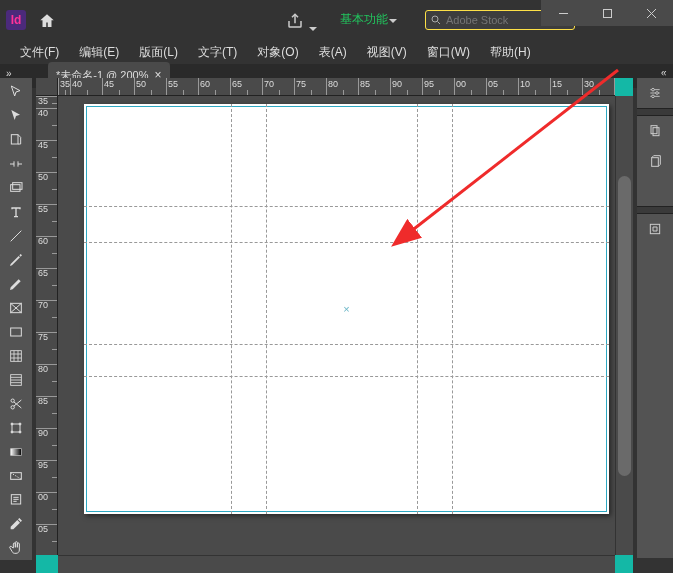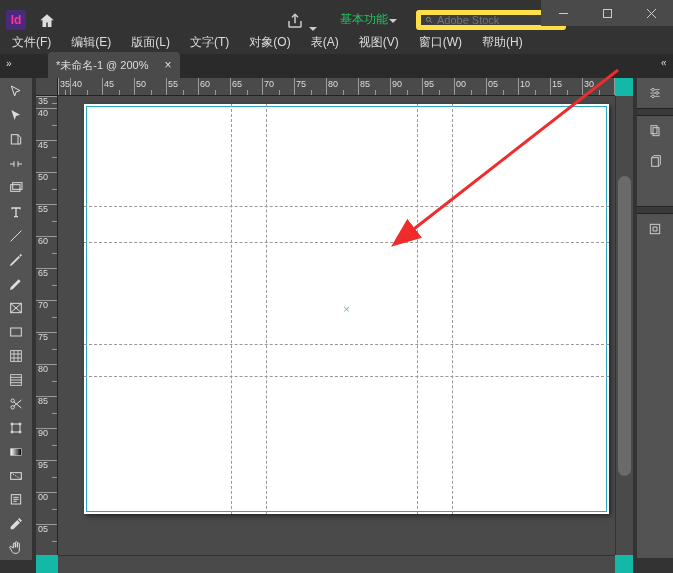--- a/index.html
+++ b/index.html
@@ -7,34 +7,34 @@
 
   
   .titlebar { height: 30px; background: #333333; display: flex; align-items: flex-end; padding: 0 6px; }
   .app-icon { width: 20px; height: 20px; background: #4b2a7b; border-radius: 3px; display:flex;align-items:center;justify-content:center;color:#ff3399;font-weight:bold;font-size:12px; }
   .home-icon { width: 18px; height: 18px; margin-left: 12px; color:#ddd; }
   .titlebar-spacer1 { flex: 0 0 230px; }
   .share-icon { width:18px;height:18px;color:#ccc; margin-right:4px; }
   .share-chevron { width:10px;height:10px;color:#ccc; margin-right:14px; }
   .workspace { color:#22c55e; font-size:12px; display:flex; align-items:center; padding:2px 8px; }
   .ws-chevron { width:10px;height:10px;color:#ccc; }
-  .search-wrap { margin-left:10px; background:#3d3d3d; border:5px solid #fde047; border-radius:3px; height:20px; display:flex;align-items:center; padding:0 4px; width:150px; }
+  .search-wrap { margin-left:19px; background:#3d3d3d; border:1px solid #fde047; border-radius:3px; height:20px; display:flex;align-items:center; padding:0 4px; width:150px; }
   .search-wrap svg { width:12px;height:12px;color:#aaa; margin-right:4px; }
   .search-input { background:transparent;border:none;outline:none;color:#aaa;font-size:11px;width:120px; }
   .titlebar-right { position:absolute; right:0; top:0; display:flex; }
   .win-btn { width:44px; height:26px; display:flex;align-items:center;justify-content:center;color:#ccc;background:#4a4a4a; margin-left:0; }
   .win-btn svg { width:11px; height:11px; }
 
   
-  .menubar { height:24px; background:#333333; display:flex; align-items:center; padding:0 2px; }
+  .menubar { height:24px; background:#333333; display:flex; align-items:center; padding:0 10px;margin-top:10px; }
   .menu-item { color:#ddd; font-size:12px; padding:3px 10px; }
 
   
   .tabbar { height:24px; background:#2a2a2a; display:flex; align-items:flex-end; position:relative; }
-  .tab { margin-left:48px; height:22px; background:#4a4a4a; border-radius:4px 4px 0 0; display:flex;align-items:center; padding:13px 8px; font-size:11px; color:#ddd; gap:16px; }
+  .tab { margin-left:48px; height:22px; background:#4a4a4a; border-radius:4px 4px 0 0; display:flex;align-items:center; padding:13px 8px; font-size:11px; color:#ddd; gap:6px; }
   .tab-close { font-size:12px;color:#ddd; }
   .right-toggle { position:absolute; right:6px; top:4px; color:#ddd; font-size:10px; transform:rotate(180deg); }
   .left-toggle { position:absolute; left:6px; top:4px; color:#ddd; font-size:10px; }
 
   
   .toolbar { position:absolute; left:0; top:78px; width:32px; background:#535353; display:flex; flex-direction:column; align-items:center; padding-top:2px; gap:0; }
   .tool { width:30px; height:24px; display:flex;align-items:center;justify-content:center; color:#ddd; }
   .tool svg { width:16px;height:16px; }
 
   

